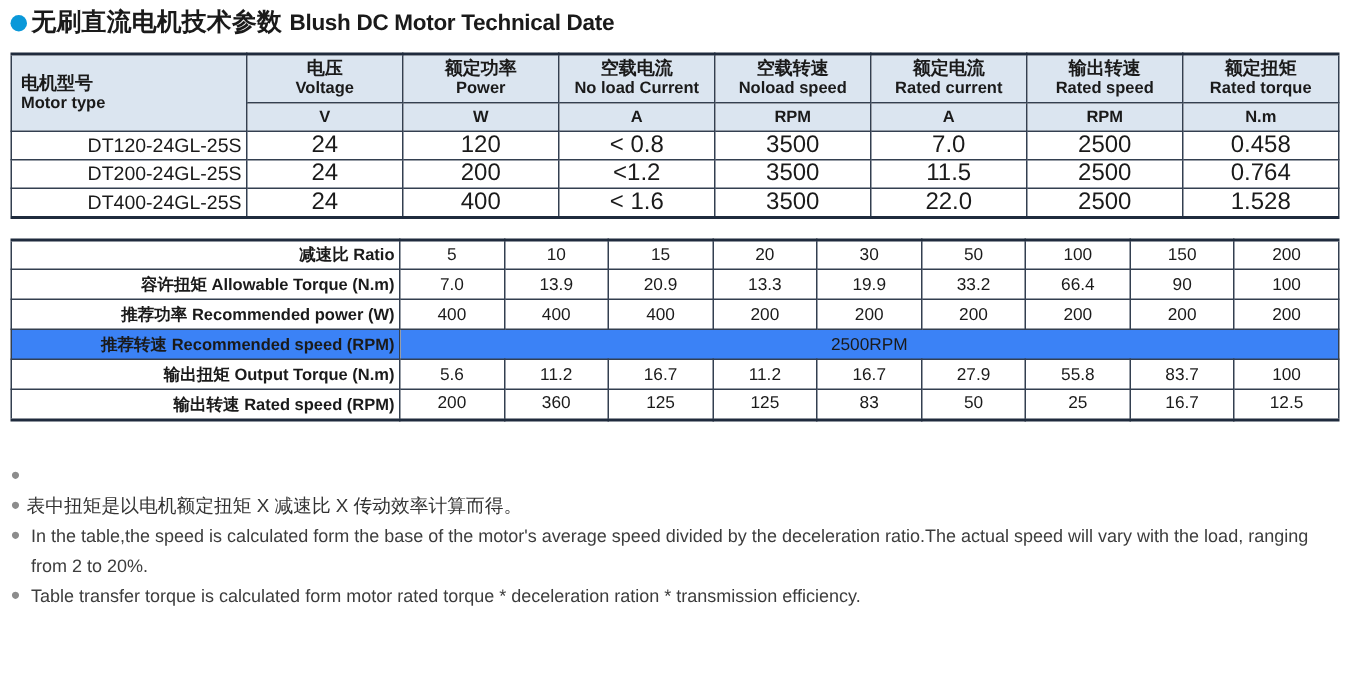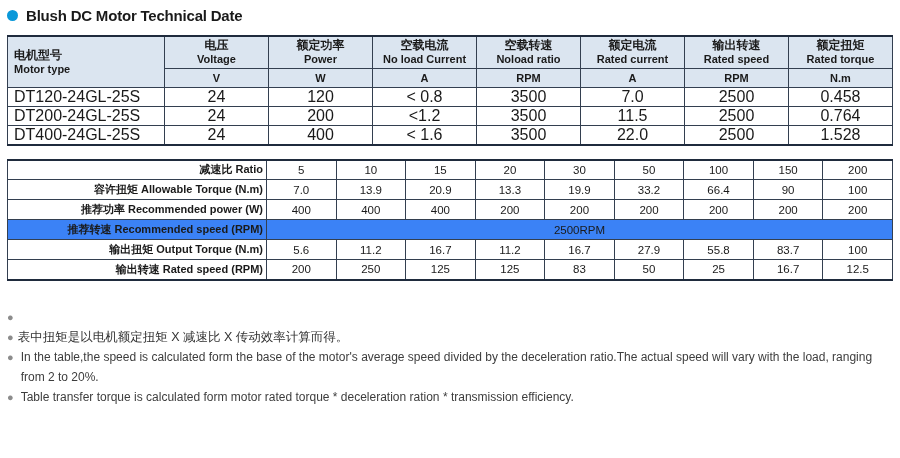--- a/index.html
+++ b/index.html
@@ -31,21 +31,21 @@
   }
 
   .t1 { margin-top: 9px; border-radius: 20px; }
   .t1 thead tr.main th { height: 32px; background: #dbe5f0; }
   .t1 th.motor-type { text-align: left; padding-left: 6px; }
   .t1 .l1 { display: block; font-size: 12px; font-weight: bold; line-height: 15px; }
   .t1 .l2 { display: block; font-size: 11px; font-weight: bold; line-height: 13px; }
   .t1 th.motor-type .l1, .t1 th.motor-type .l2 { text-align: left; }
   .t1 tr.units td { height: 19px; background: #dbe5f0; font-size: 11px; font-weight: bold; }
   .t1 tbody td { height: 18px; font-size: 16px; }
-  .t1 tbody td.model { text-align: left; padding-left: 6px; font-size: 16px; }
+  .t1 tbody td.model { text-align: right; padding-left: 6px; font-size: 13px; }
 
   .t2 { margin-top: 13px; }
   .t2 td { height: 20px; font-size: 11.5px; }
   .t2 td.label { text-align: right; padding-left: 6px; font-size: 11px; font-weight: bold; }
   .t2 tr.hl td { background: #3b82f6; }
 
   .title2 { margin-top: 40px; }
 
   
   .footnotes { margin-top: 26px; }
@@ -54,20 +54,21 @@
   .fn.en { font-size: 12px; color: #3d3d3d; }
   .fn.en .b { margin-right: 7px; }
 </style>
 </head>
 <body>
 
 <div class="page">
 
   <div class="section-title">
     <span class="bullet"></span>
+    <span class="zh">无刷直流电机技术参数</span>
     <span class="en">Blush DC Motor Technical Date</span>
   </div>
 
   <table class="t1">
     <colgroup>
       <col style="width:157px">
       <col>
         <col>
         <col>
         <col>
@@ -88,21 +89,21 @@
         <th>
           <span class="l1">额定功率</span>
           <span class="l2">Power</span>
         </th>
         <th>
           <span class="l1">空载电流</span>
           <span class="l2">No load Current</span>
         </th>
         <th>
           <span class="l1">空载转速</span>
-          <span class="l2">Noload ratio</span>
+          <span class="l2">Noload speed</span>
         </th>
         <th>
           <span class="l1">额定电流</span>
           <span class="l2">Rated current</span>
         </th>
         <th>
           <span class="l1">输出转速</span>
           <span class="l2">Rated speed</span>
         </th>
         <th>
@@ -217,21 +218,21 @@
         <td>11.2</td>
         <td>16.7</td>
         <td>27.9</td>
         <td>55.8</td>
         <td>83.7</td>
         <td>100</td>
       </tr>
       <tr>
         <td class="label">输出转速 Rated speed (RPM)</td>
         <td>200</td>
-        <td>250</td>
+        <td>360</td>
         <td>125</td>
         <td>125</td>
         <td>83</td>
         <td>50</td>
         <td>25</td>
         <td>16.7</td>
         <td>12.5</td>
       </tr>
     </tbody>
   </table>

